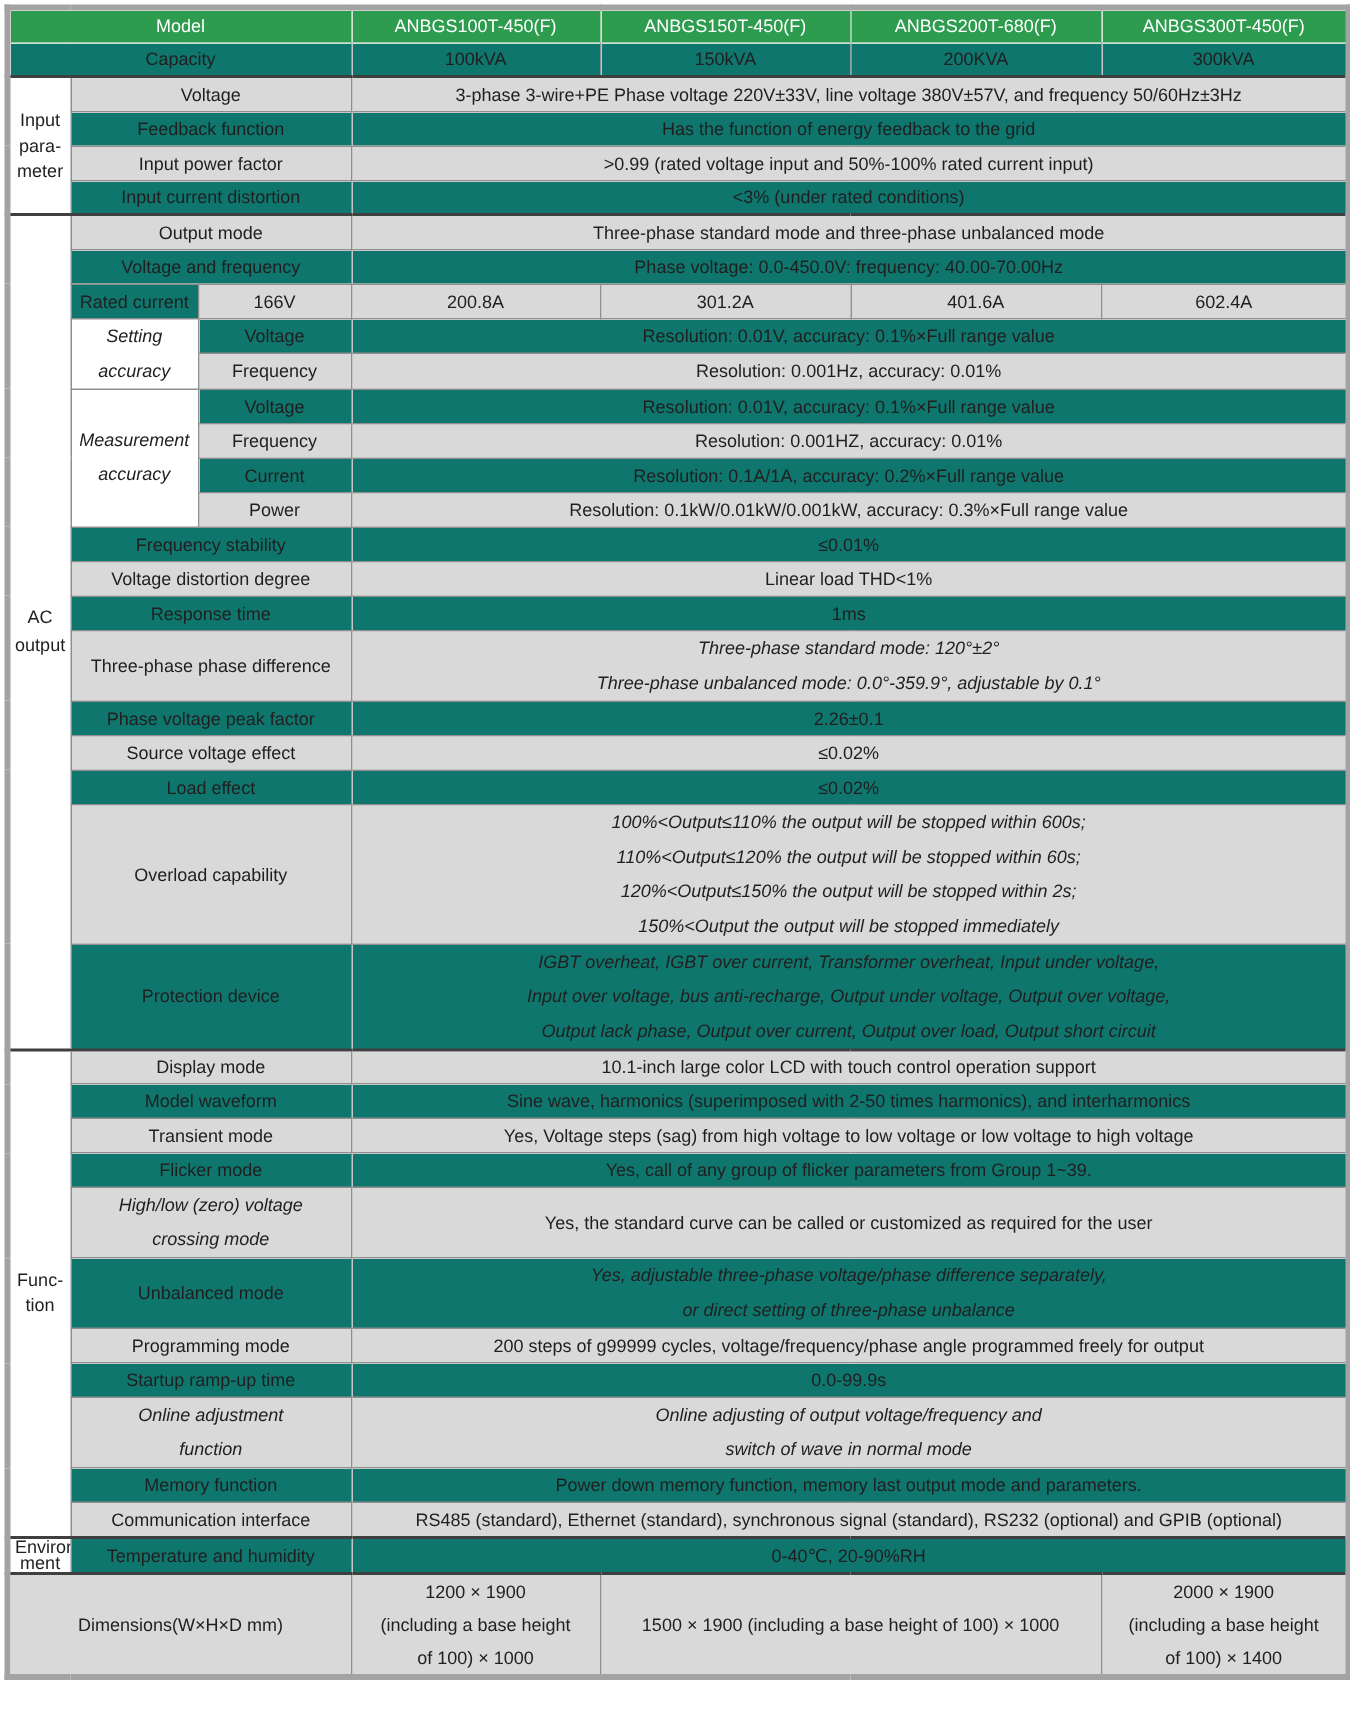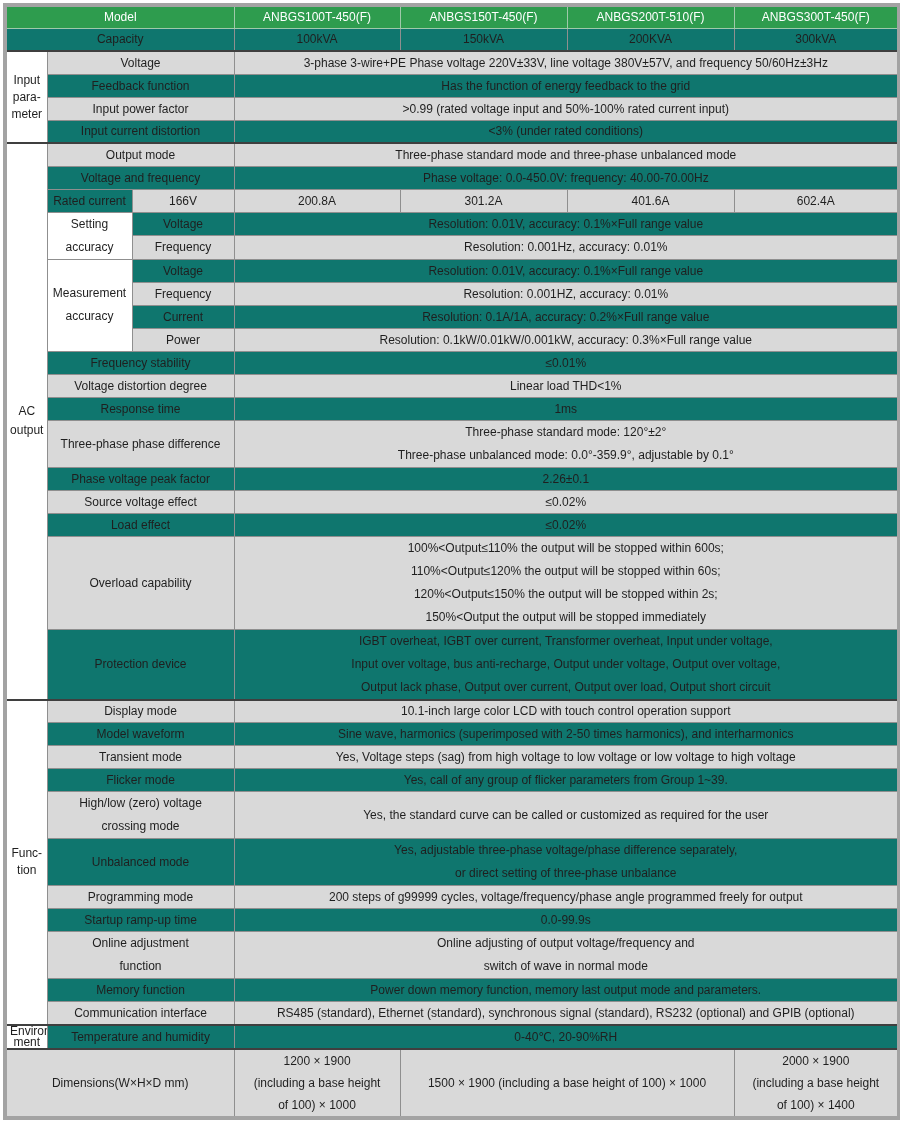--- a/index.html
+++ b/index.html
@@ -8,21 +8,21 @@
   table.spec{border-collapse:collapse;table-layout:fixed;width:894px;border:4px solid #a3a3a3;}
   td{border:1px solid #8f8f8f;text-align:center;vertical-align:middle;font-size:12px;padding:0 3px;white-space:pre-line;overflow:hidden;}
   tr.sec > td{border-top:2px solid #3f3f3f;}
   .g{background:#d9d9d9;}
   .w{background:#0f766e;}
   tr.hdr > td{background:#2e9c4e;color:#ffffff;border:1px solid #9fc9aa;border-top:2px solid #3f3f3f;}
   .cat{background:#ffffff;}
   .cat-3{line-height:17px;}
   .cat-2{line-height:19px;}
   .cat-env{line-height:11px;}
-  .lh23{line-height:23px;}
+  .lh23{line-height:23px;font-style:italic;}
   .lh22{line-height:22px;}
   .h23{height:23px;}
   .h24{height:24px;}
   .h46{height:46px;}
   .h66{height:66px;}
   .h69{height:69px;}
   .h92{height:92px;}
   .footnote{width:894px;text-align:right;color:#a9a9a9;font-size:12px;margin-top:9px;padding-right:2px;}
 </style>
 </head>
@@ -38,21 +38,21 @@
         <col style="width:167px">
         <col style="width:167px">
         <col style="width:165px">
   </colgroup>
 
   <tbody>
         <tr class="hdr h23">
     <td colspan="3">Model</td>
     <td>ANBGS100T-450(F)</td>
     <td>ANBGS150T-450(F)</td>
-    <td>ANBGS200T-510(F)</td>
+    <td>ANBGS200T-680(F)</td>
     <td>ANBGS300T-450(F)</td>
   </tr>
 
   <tr class="w h23">
     <td colspan="3">Capacity</td>
     <td>100kVA</td>
     <td>150kVA</td>
     <td>200KVA</td>
     <td>300kVA</td>
   </tr>

